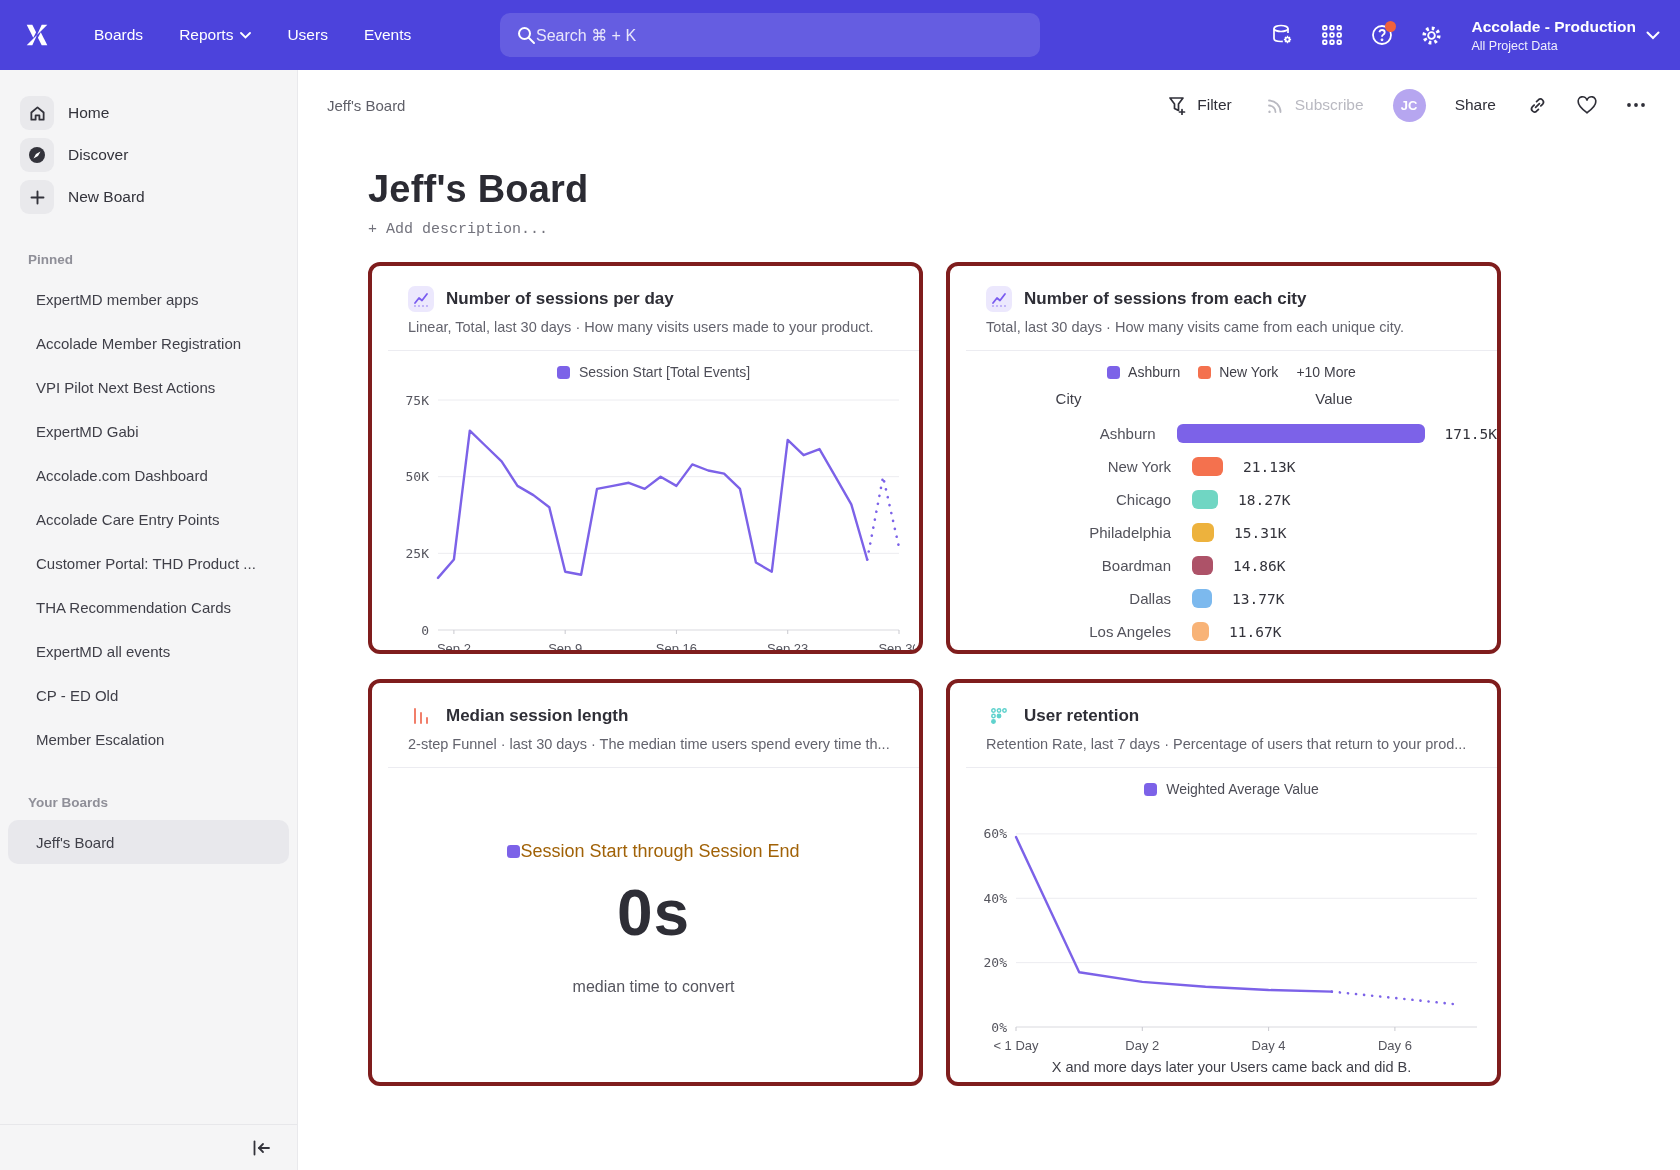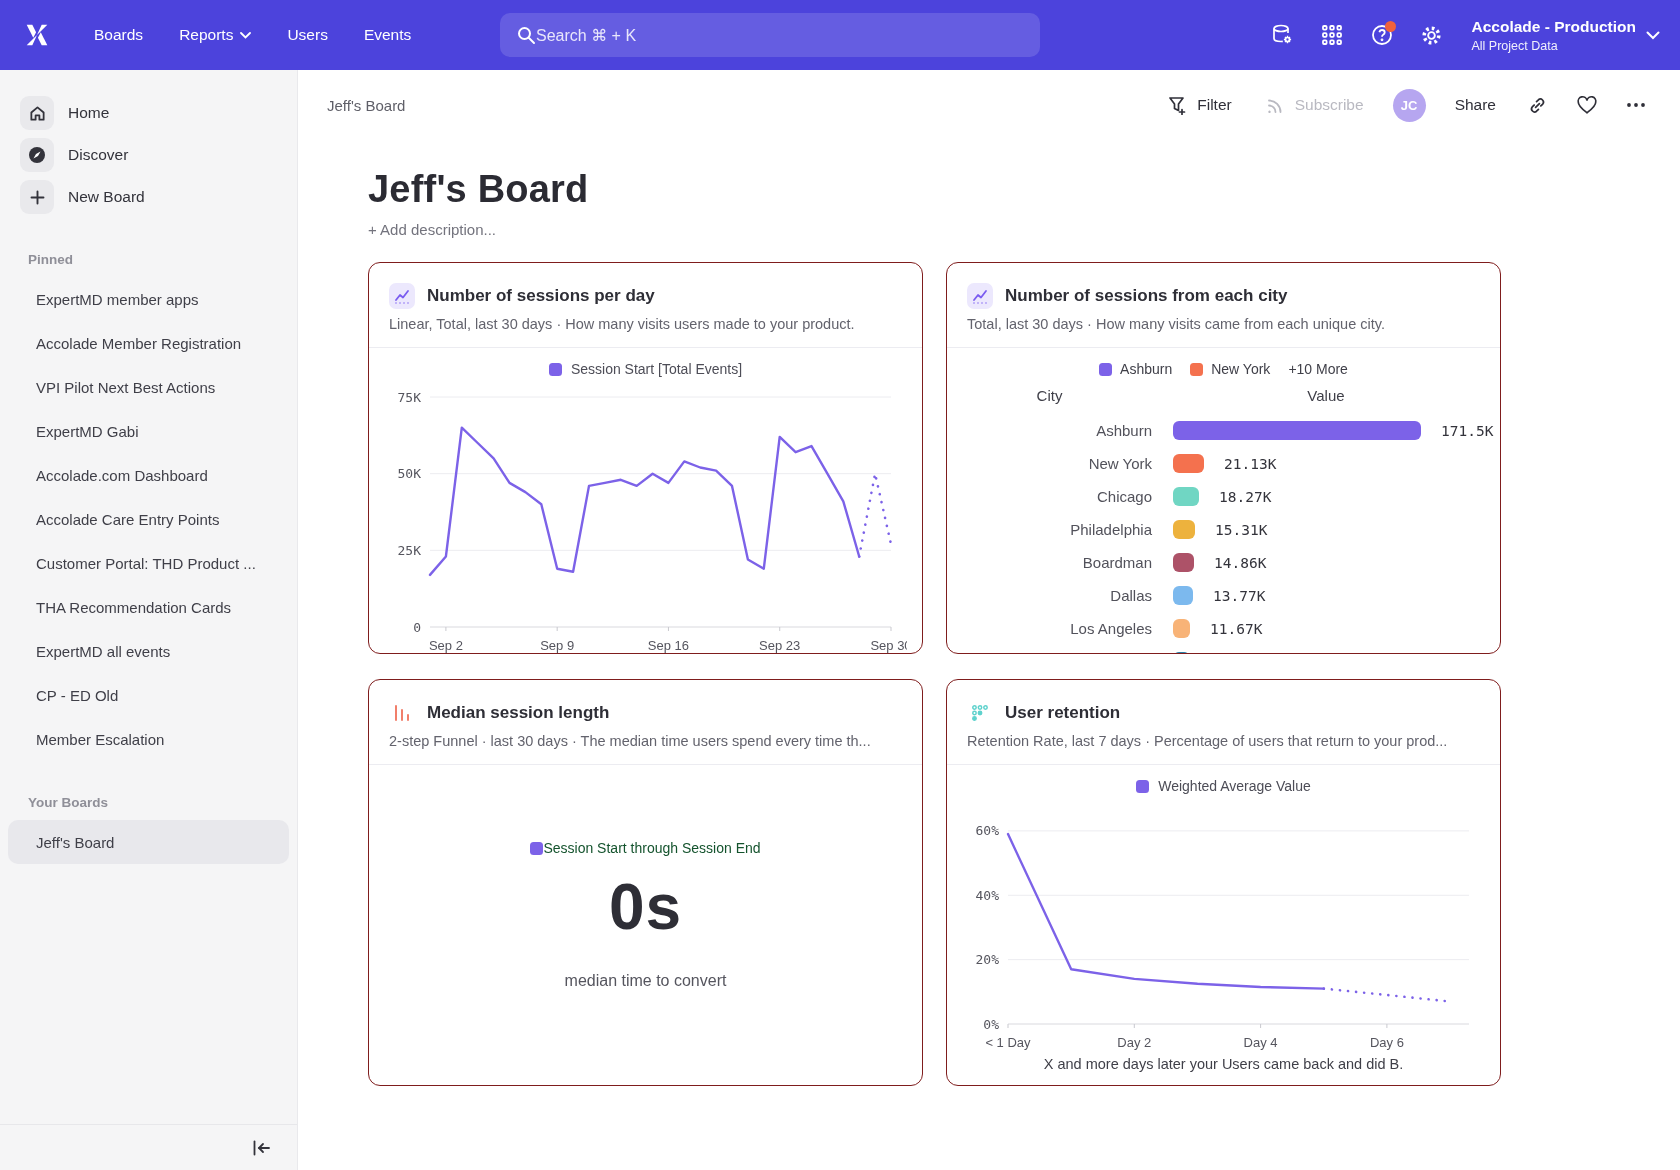--- a/index.html
+++ b/index.html
@@ -40,23 +40,23 @@
   .breadcrumb { margin-left:29px; font-size:15px; color:#5f5f68; }
   .bh-right { position:absolute; right:24px; display:flex; align-items:center; gap:8px; }
   .bh-btn { display:flex; align-items:center; gap:9px; font-size:15.5px; color:#2f2f38; padding:9px 13px; border-radius:9px; cursor:pointer; white-space:nowrap; }
   .bh-btn.disabled { color:#b9b9c1; }
   .avatar { width:33px; height:33px; border-radius:50%; background:#b6a6f0; color:#fff; font-size:13px; font-weight:700; display:flex; align-items:center; justify-content:center; cursor:pointer; margin:0 8px; }
   .icon-only { padding:9px 10px; }
 
   
   .board-body { position:absolute; top:140px; left:298px; width:1382px; height:1030px; background:#fff; padding:28px 0 0 70px; }
   .board-title { font-size:38px; font-weight:700; color:#2b2b33; letter-spacing:.2px; }
-  .add-desc { margin-top:10px; font-size:15px; color:#73737d; cursor:pointer; }
+  .add-desc { margin-top:10px; font-size:15px; color:#73737d; cursor:pointer;font-family:Liberation Mono, monospace; }
   .cards { margin-top:24px; width:1133px; display:grid; grid-template-columns:555px 555px; column-gap:23px; row-gap:25px; }
-  .card { background:#fff; border:1px solid #7f1d1d; border-radius:12px; position:relative; overflow:hidden; }
+  .card { background:#fff; border:4px solid #7f1d1d; border-radius:12px; position:relative; overflow:hidden;padding-left:16px; }
   .card.h1 { height:392px; }
   .card.h2 { height:407px; }
   .card-head { padding:20px 20px 15px 20px; border-bottom:1px solid #ececf1; cursor:pointer; }
   .card-title-row { display:flex; align-items:center; gap:12px; }
   .card-icon { width:26px; height:26px; border-radius:7px; display:flex; align-items:center; justify-content:center; flex:0 0 auto; }
   .card-icon.purple { background:#ece8fd; }
   .card-title { font-size:17px; font-weight:700; color:#2e2e36; }
   .card-sub { margin-top:7px; font-size:14.5px; color:#63636d; white-space:nowrap; overflow:hidden; }
   .legend-row { display:flex; justify-content:center; align-items:center; gap:9px; padding-top:13px; font-size:14px; color:#4d4d57; }
   .legend-sq { width:13px; height:13px; border-radius:3.5px; flex:0 0 auto; }
@@ -70,21 +70,21 @@
   .city-cols .c2 { flex:1; text-align:center; }
   .city-rows { padding-top:6px; }
   .city-row { height:33px; display:flex; align-items:center; }
   .city-name { width:205px; text-align:right; font-size:15px; color:#52525b; padding-right:0; }
   .city-bar-wrap { display:flex; align-items:center; margin-left:21px; gap:20px;text-align:center; }
   .city-bar { height:19px; border-radius:6px; }
   .city-val { font-size:14.5px; color:#33333b; }
 
   
   .median-body { display:flex; flex-direction:column; align-items:center; justify-content:center; height:300px; gap:0; }
-  .median-legend { display:flex; align-items:center; font-size:14px; color:#14532d; }
+  .median-legend { display:flex; align-items:center; font-size:18px; color:#a16207; }
   .median-value { font-size:64px; font-weight:800; color:#2e2e36; margin-top:14px; letter-spacing:1px; }
   .median-cap { font-size:16px; color:#55555e; margin-top:28px;text-align:center; }
 
   .chart-svg { display:block; margin:4px auto 0 auto; }
   .ret-caption { text-align:center; font-size:14.5px; color:#3f3f48; margin-top:2px; }
 
   svg text { font-family:"DejaVu Sans Mono", monospace; font-size:13px; fill:#55555e; }
   svg text.xl { font-family:"Liberation Sans", sans-serif; fill:#55555e; }
 </style>
 </head>

